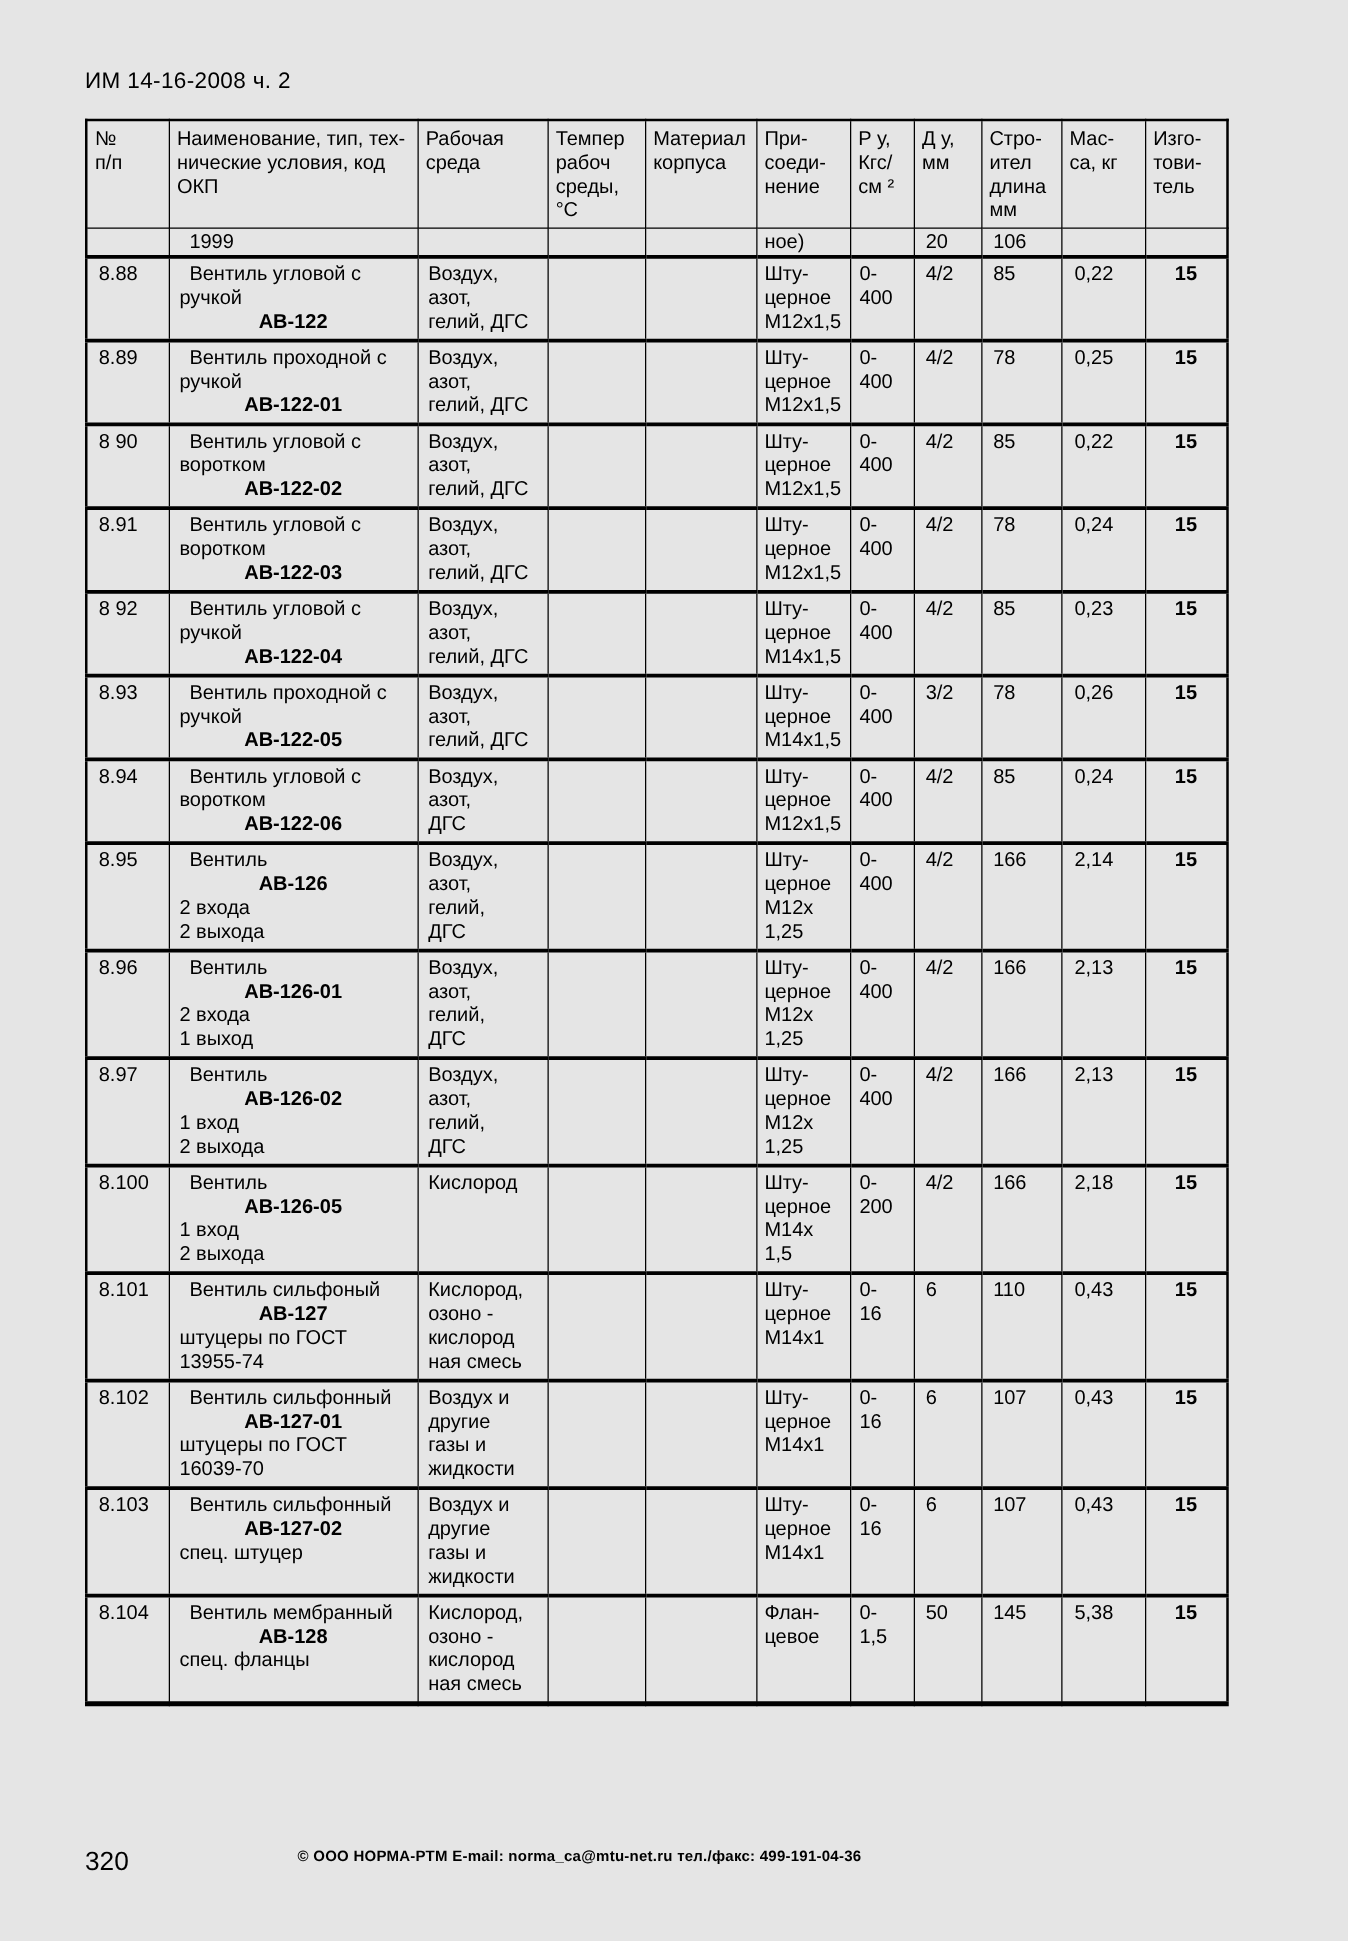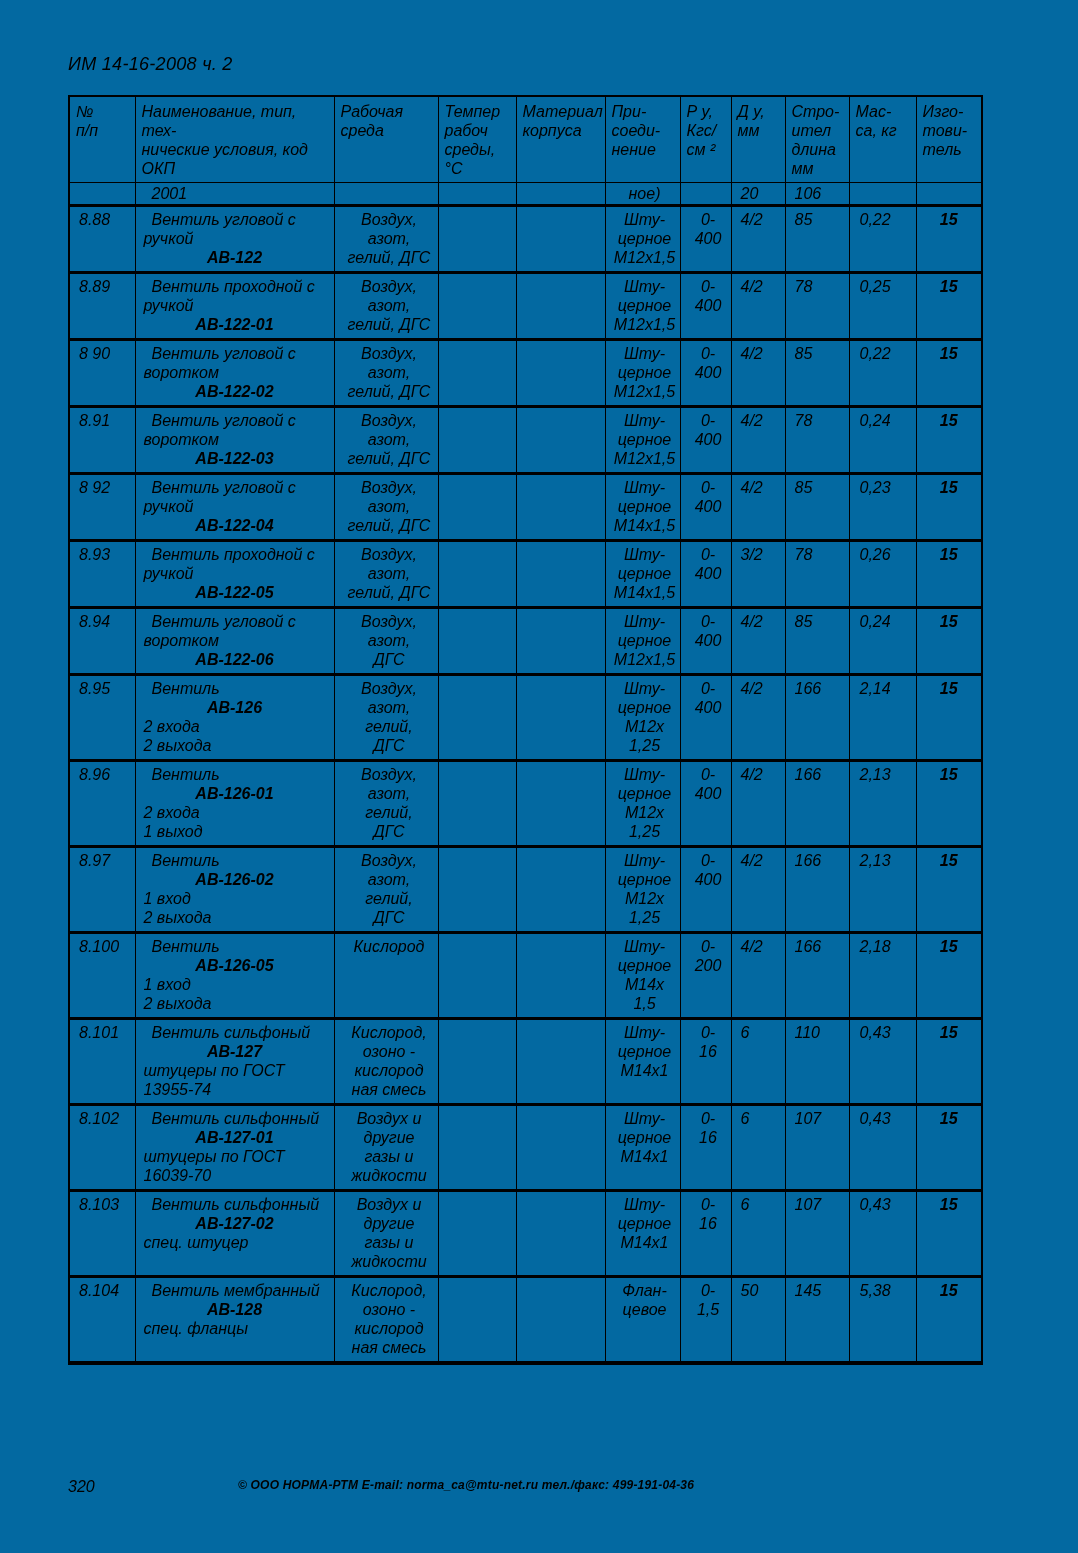--- a/index.html
+++ b/index.html
@@ -3,21 +3,21 @@
 <meta charset="utf-8">
 <style>
   * { margin:0; padding:0; box-sizing:border-box; }
   html,body { background:#ffffff; }
   body {
     width:1078px; height:1553px;
     font-family:"Liberation Sans", sans-serif;
     color:#000;
     position:relative;
   }
-  .page { position:relative; width:1078px; height:1553px; background:#0369a1; overflow:hidden;font-style:italic; }
+  .page { position:relative; width:1078px; height:1553px; background:#e5e5e5; overflow:hidden; }
 
   .doc-code {
     position:absolute; left:68px; top:54px;
     font-size:18px; letter-spacing:0.3px;
   }
 
   table.valve-table {
     position:absolute; left:68px; top:95px;
     width:913px;
     border-collapse:collapse;
@@ -37,41 +37,41 @@
   }
   thead th {
     border-bottom:1px solid #000;
     padding:5px 4px 4px 6px;
     height:72px;
     white-space:pre-line;
   }
   tbody td { border-bottom:3px solid #000; padding:3px 2px 4px 2px; }
   tr.carry td { padding-top:1px; padding-bottom:1px; height:21px; border-bottom:3px solid #000; }
 
-  .pre { white-space:pre-line;text-align:center; }
+  .pre { white-space:pre-line; }
 
   .c-num   { padding-left:9px; }
   .c-name .nm    { padding-left:6px; text-indent:8px; white-space:pre-line; }
   .c-name .code  { text-align:center; font-weight:bold; }
   .c-name .extra { padding-left:6px; white-space:pre-line; }
   .c-medium { padding-left:8px; }
   .c-temp   { text-align:center; }
   .c-material { padding-left:6px; }
   .c-conn  { padding-left:6px; }
   .c-press { padding-left:7px; }
   .c-dn    { padding-left:9px; }
   .c-len   { padding-left:9px; }
   .c-mass  { padding-left:10px; }
   .c-maker { text-align:center; font-weight:bold; }
 
   .footer {
     position:absolute; left:68px; top:1478px; width:913px;
     display:flex; align-items:flex-start;
   }
-  .page-num { font-size:16px; width:170px; }
+  .page-num { font-size:21px; width:170px; }
   .copyright { font-size:12px; font-weight:bold; letter-spacing:0.2px; }
 </style>
 </head>
 <body>
 
 <div class="page">
 
   <div class="doc-code">ИМ 14-16-2008 ч. 2</div>
 
   <table class="valve-table">
@@ -119,21 +119,21 @@
 са, кг</th>
         <th>Изго-
 тови-
 тель</th>
       </tr>
     </thead>
     <tbody id="tbody">
         <tr class="carry">
           <td class="c-num"></td>
           <td class="c-name">
-            <div class="nm">2001</div>
+            <div class="nm">1999</div>
           </td>
           <td class="c-medium pre"></td>
           <td class="c-temp"></td>
           <td class="c-material"></td>
           <td class="c-conn pre">ное)</td>
           <td class="c-press pre"></td>
           <td class="c-dn">20</td>
           <td class="c-len">106</td>
           <td class="c-mass"></td>
           <td class="c-maker"></td>

